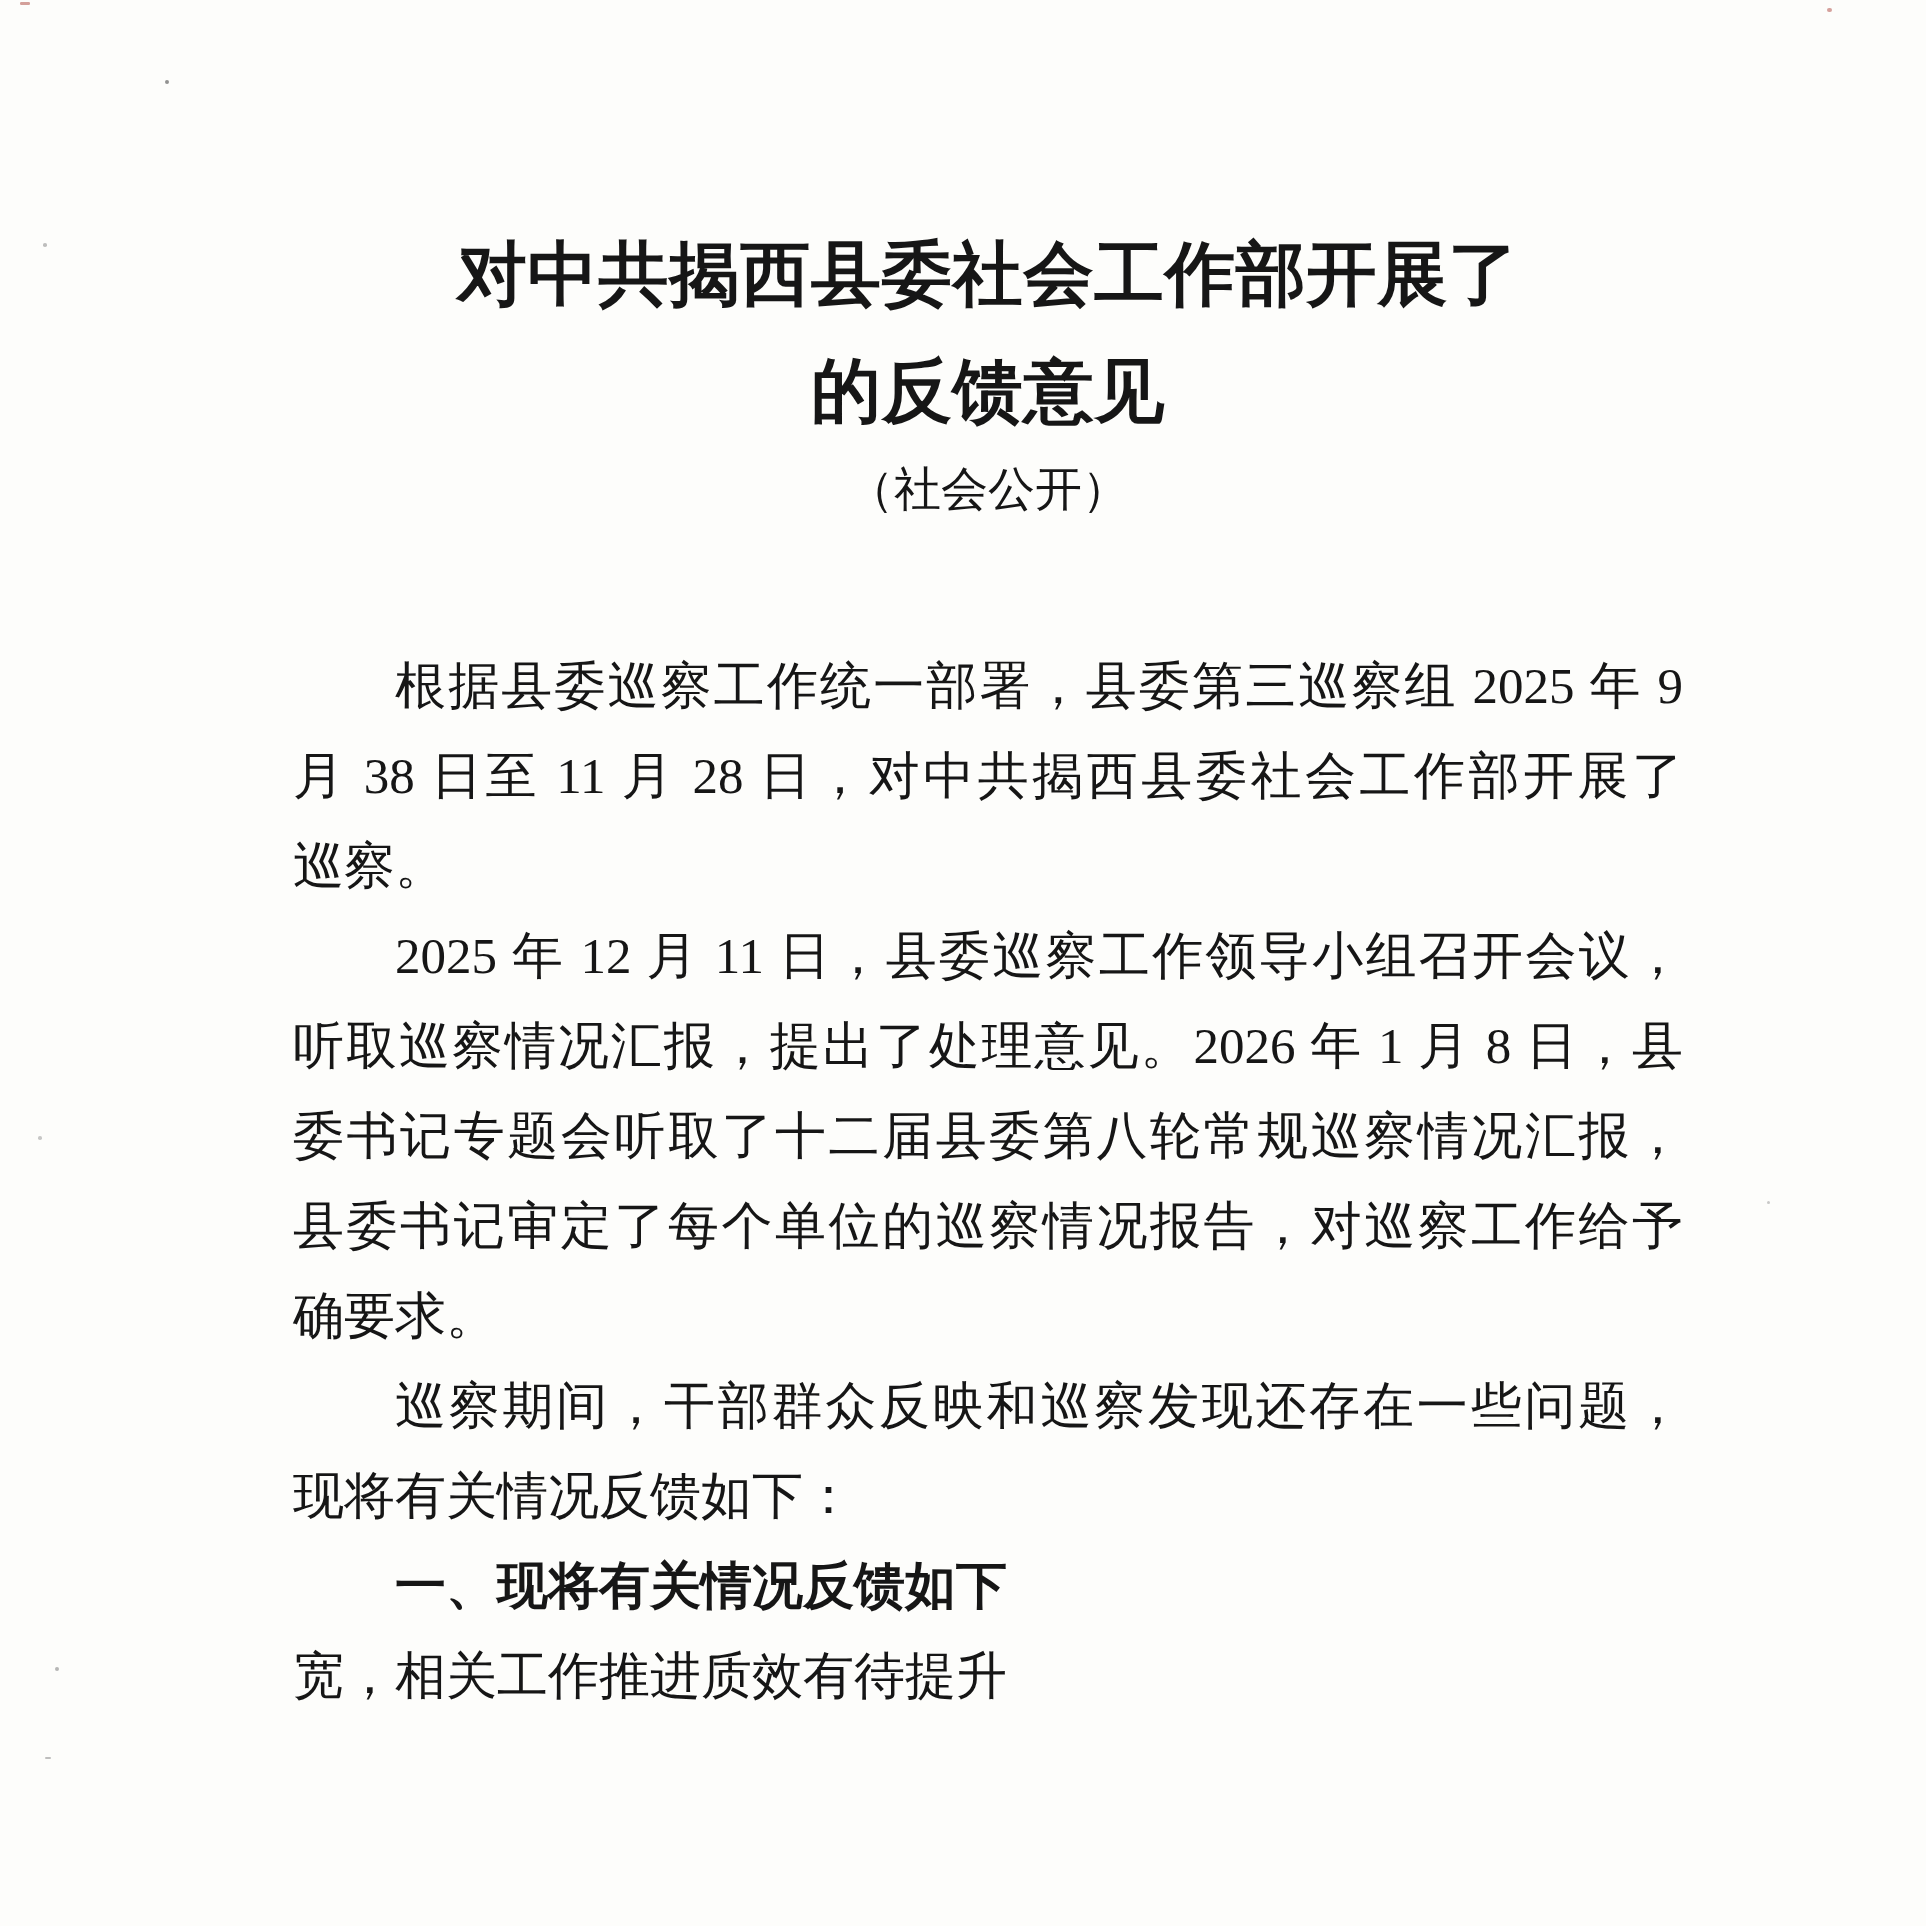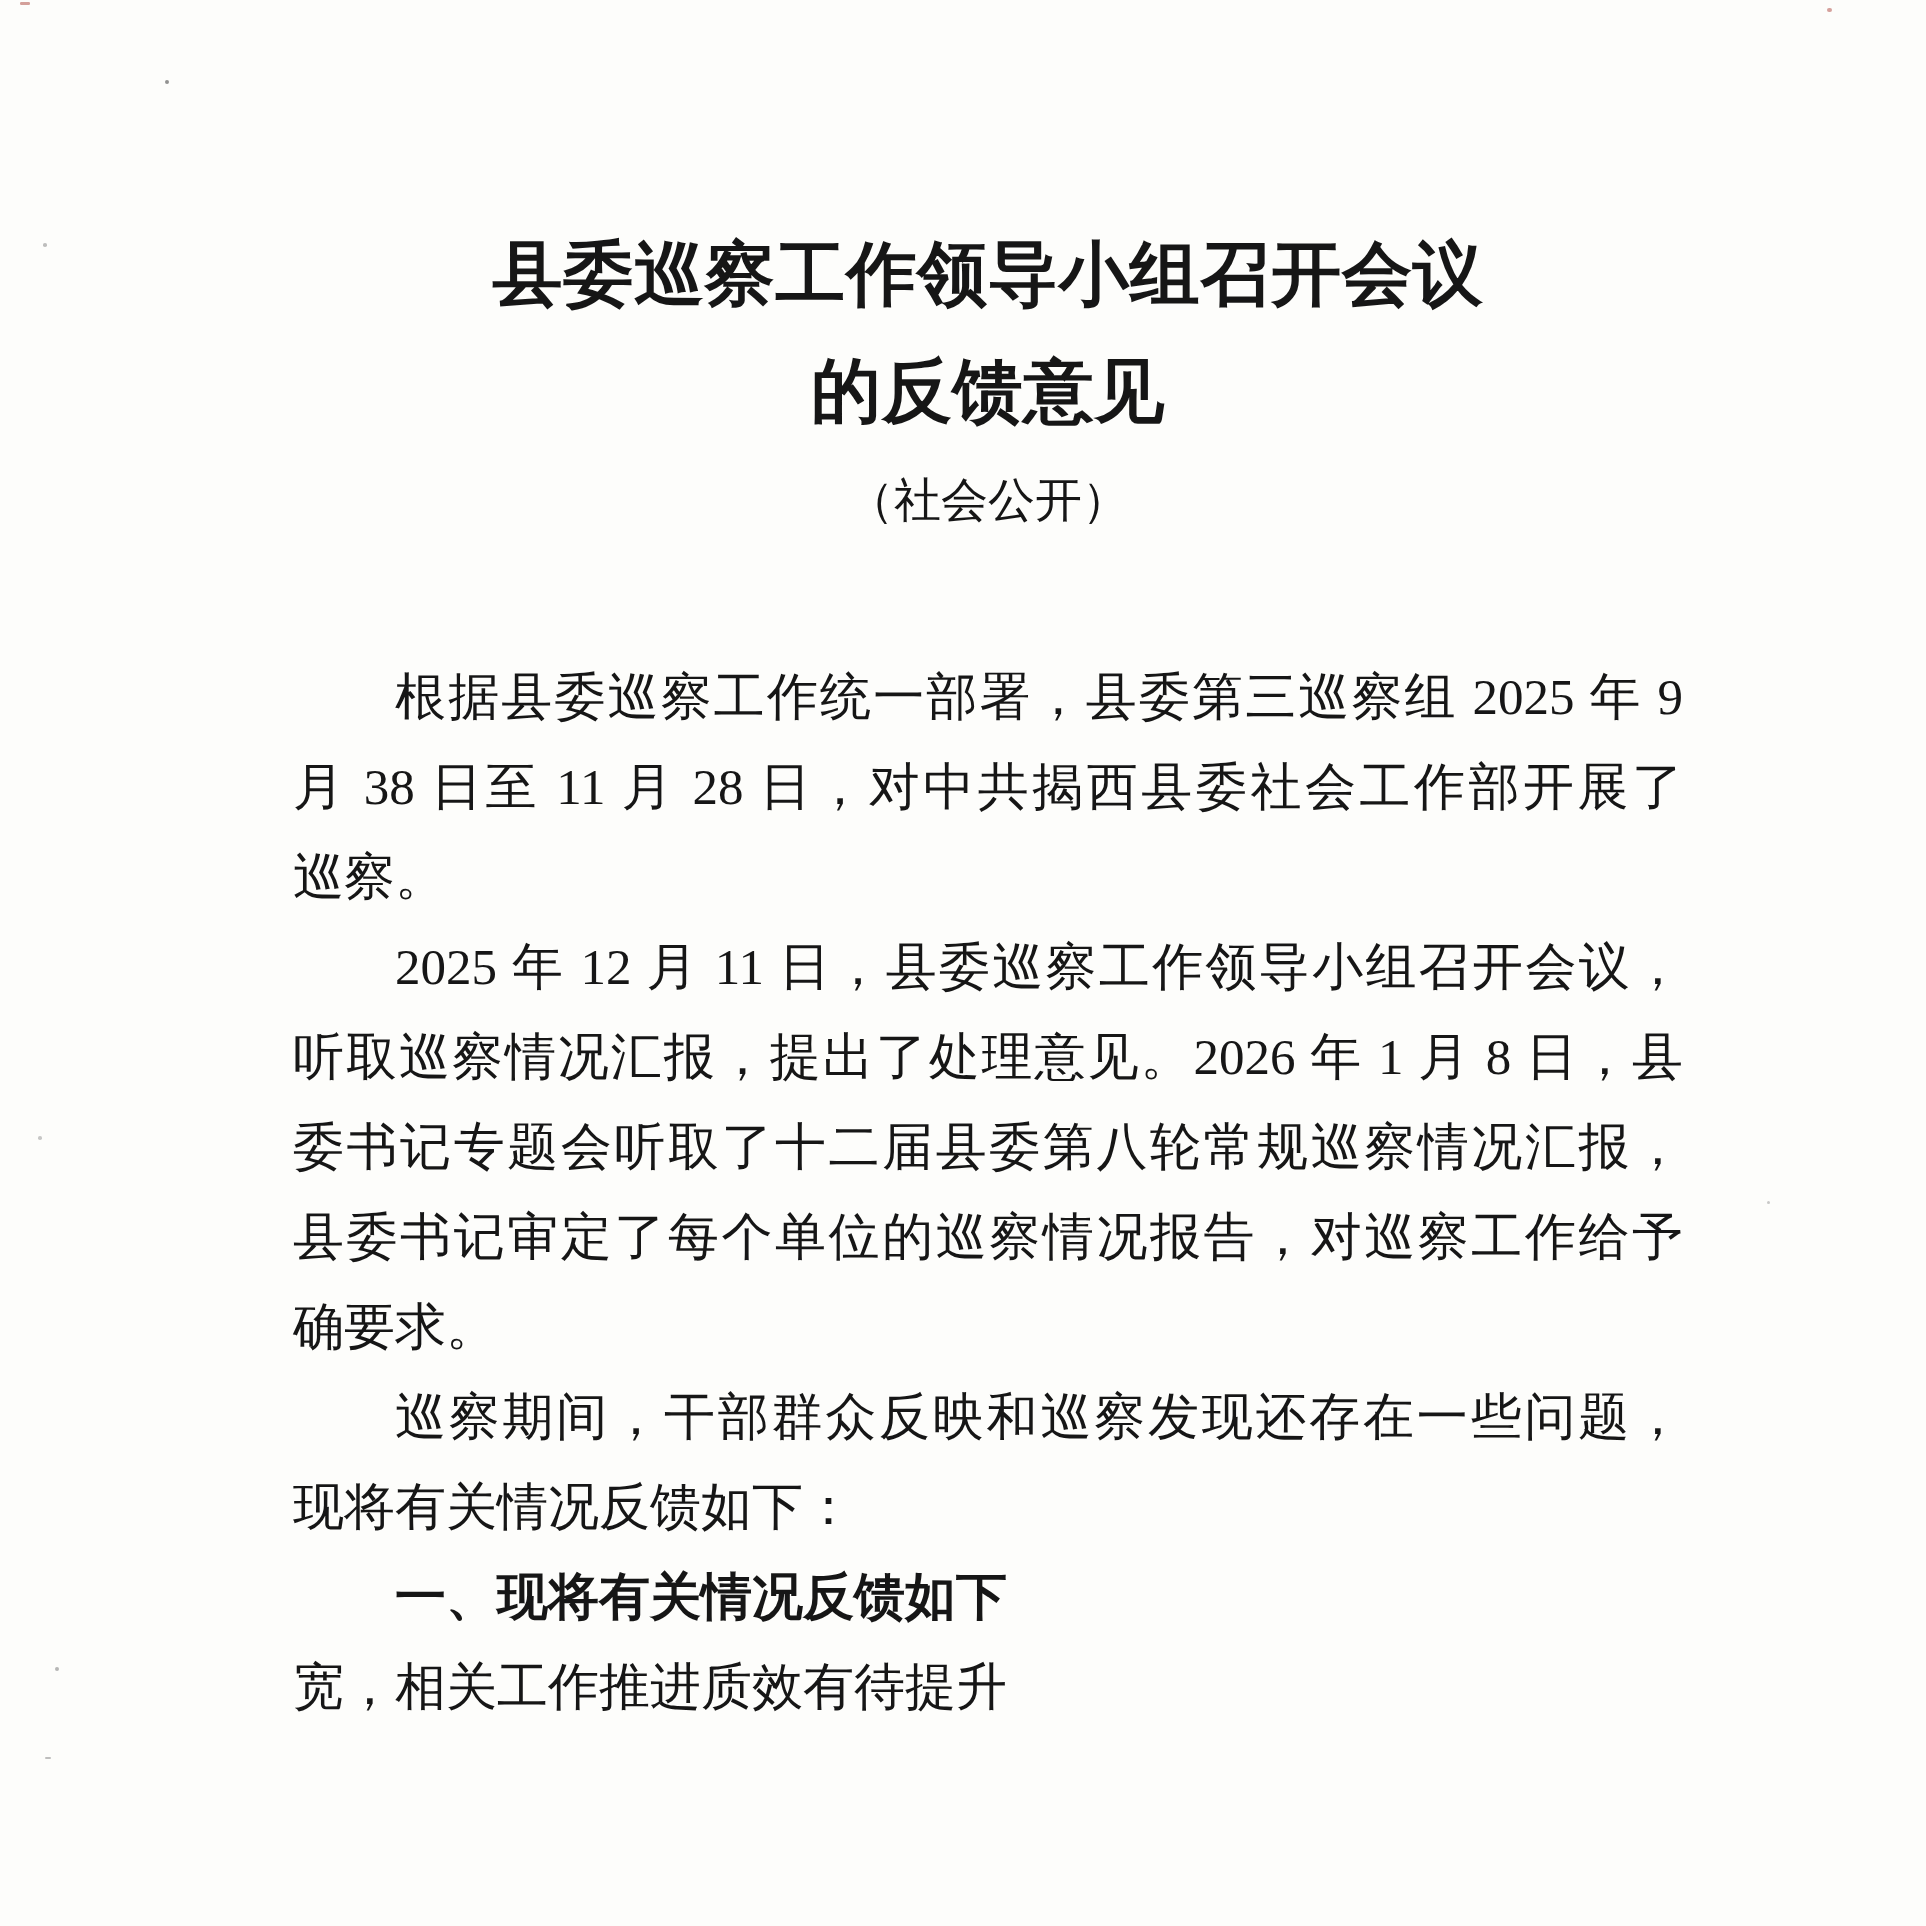--- a/index.html
+++ b/index.html
@@ -18,21 +18,21 @@
   .title {
     margin: 216px 0 0 0;
     font-size: 70px;
     line-height: 117px;
     text-align: center;
     font-weight: 700;
     letter-spacing: 0.8px;
   }
   .title .tline { display: block; }
   .subtitle {
-    margin-top: 19px;
+    margin-top: 8px;
     font-size: 47px;
     line-height: 62px;
     text-align: center;
     font-weight: 400;
   }
   .doc-body {
     margin-top: 121px;
     font-size: 51px;
     line-height: 90px;
     text-align: left;
@@ -54,21 +54,21 @@
     font-weight: 500;
   }
   .speck { position: absolute; border-radius: 50%; opacity: .55; }
 </style>
 </head>
 <body>
 
 <div class="page">
 
   <h1 class="title">
-    <span class="tline">县委巡察工作领导小组召开会议</span>
+    <span class="tline">对中共揭西县委社会工作部开展了</span>
     <span class="tline">的反馈意见</span>
   </h1>
 
   <div class="subtitle">（社会公开）</div>
 
   <div class="doc-body">
 
     <div class="line indent fill"><span>根据县委巡察工作统一部署，县委第三巡察组 2025 年 9</span></div>
     <div class="line fill"><span>月 38 日至 11 月 28 日，对中共揭西县委社会工作部开展了</span></div>
     <div class="line"><span>巡察。</span></div>

